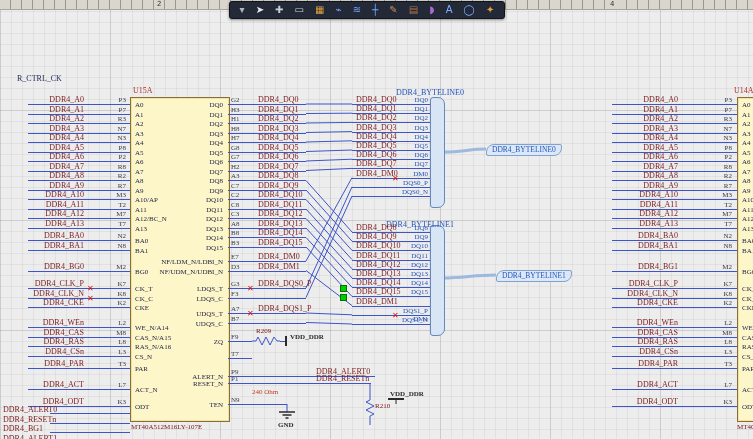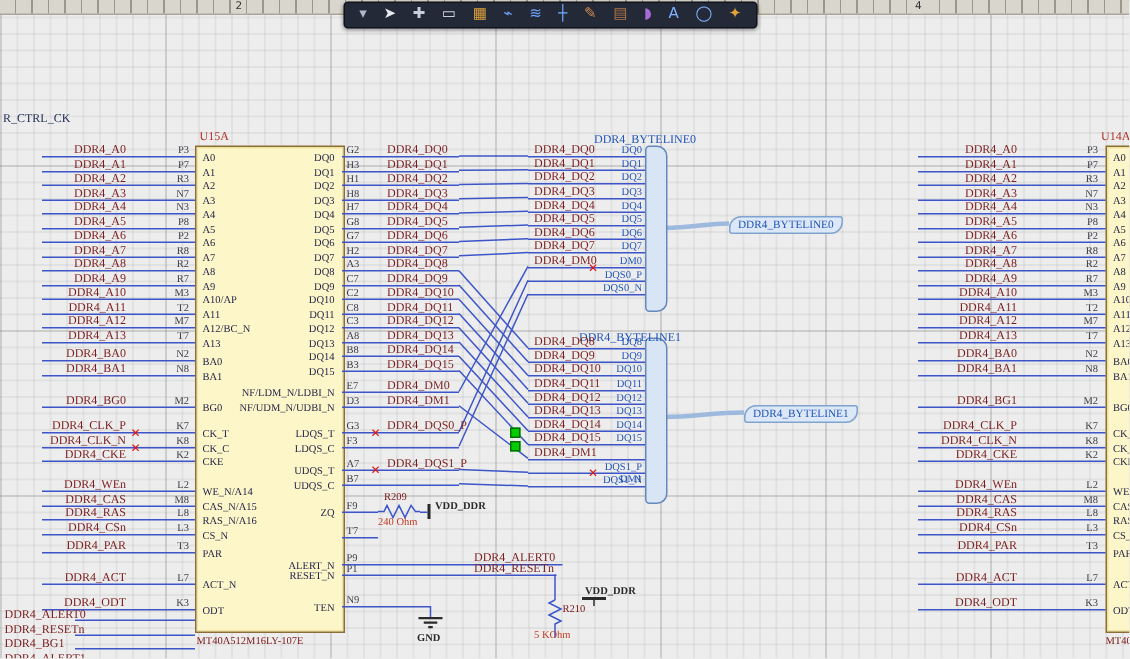--- a/index.html
+++ b/index.html
@@ -33,21 +33,21 @@
   .signame{position:absolute;height:8px;line-height:8px;font-size:7px;color:#2255bb;white-space:nowrap;z-index:3;}
   .hdr{position:absolute;height:9px;line-height:9px;font-size:8px;color:#2255bb;white-space:nowrap;z-index:3;}
   .wire{position:absolute;height:1px;background:#3d55c8;z-index:2;}
   .ercx{position:absolute;height:8px;line-height:8px;font:bold 8px "DejaVu Sans",sans-serif;color:#e01010;z-index:4;}
   .handle{position:absolute;width:5px;height:5px;background:#00cc00;border:1px solid #067006;z-index:6;}
   .harness{position:absolute;width:13px;background:#d8e5f4;border:1px solid #6688bb;
     border-radius:3px 7px 7px 3px;z-index:2;}
   .blbox{position:absolute;font-size:7.5px;line-height:10px;color:#2255bb;background:#dce8f7;
     border:1px solid #7fa3cf;border-radius:8px 2px 8px 2px;padding:0 5px;white-space:nowrap;z-index:3;}
   .rlabel{position:absolute;height:8px;line-height:8px;font-size:7px;color:#7a1515;white-space:nowrap;z-index:3;}
-  .rvalue{position:absolute;height:8px;line-height:8px;font-size:7px;color:#c23b22;white-space:nowrap;z-index:3;}
+  .rvalue{position:absolute;height:8px;line-height:8px;font-size:7px;color:#c23b22;white-space:nowrap;z-index:3;margin-top:44px;}
   .pwr{position:absolute;height:8px;line-height:8px;font-size:7px;font-weight:bold;color:#2a2a2a;white-space:nowrap;z-index:3;}
   .tooltip{position:absolute;left:344px;top:250px;width:152px;background:#fffef2;
     border:1px solid #8f8f82;box-shadow:2px 2px 3px rgba(0,0,0,.3);z-index:90;padding:2px 4px;}
   .tooltip .t1{font:7px "DejaVu Sans",sans-serif;color:#333;margin-bottom:1px;}
   .tooltip .t2{font:6.5px "DejaVu Sans",sans-serif;color:#444;white-space:nowrap;}
   #overlay{position:absolute;left:0;top:0;z-index:2;pointer-events:none;}
 </style>
 </head>
 <body>
 
@@ -88,21 +88,21 @@
       <polyline points="370,400 366,402 374,406 366,410 374,414 370,416 370,425" fill="none" stroke="#3d55c8" stroke-width="1"></polyline>
       <line x1="388" y1="399" x2="404" y2="399" stroke="#2a2a2a" stroke-width="2"></line>
       <line x1="396" y1="399" x2="396" y2="404" stroke="#2a2a2a" stroke-width="1"></line>
       <line x1="287" y1="404" x2="287" y2="412" stroke="#3d55c8" stroke-width="1"></line>
       <line x1="279" y1="412" x2="295" y2="412" stroke="#2a2a2a" stroke-width="1.5"></line>
       <line x1="282.5" y1="415" x2="291.5" y2="415" stroke="#2a2a2a" stroke-width="1.5"></line>
       <line x1="285.5" y1="418" x2="288.5" y2="418" stroke="#2a2a2a" stroke-width="1.5"></line>
     </svg>
 
 
-  <div class="netlabel" style="left:2px;top:74px;color:#223055">R_CTRL_CK</div>
+  <div class="netlabel" style="left:17px;top:74px;color:#223055">R_CTRL_CK</div>
 
   <div class="comp" id="u15body" style="left:130px;top:97px;width:98px;height:323px">
       <div class="pinname" style="position: absolute; top: 3px; left: 4px;">A0</div>
       <div class="pinname" style="position: absolute; top: 12.5px; left: 4px;">A1</div>
       <div class="pinname" style="position: absolute; top: 22px; left: 4px;">A2</div>
       <div class="pinname" style="position: absolute; top: 31.5px; left: 4px;">A3</div>
       <div class="pinname" style="position: absolute; top: 41px; left: 4px;">A4</div>
       <div class="pinname" style="position: absolute; top: 50.5px; left: 4px;">A5</div>
       <div class="pinname" style="position: absolute; top: 60px; left: 4px;">A6</div>
       <div class="pinname" style="position: absolute; top: 69.5px; left: 4px;">A7</div>

